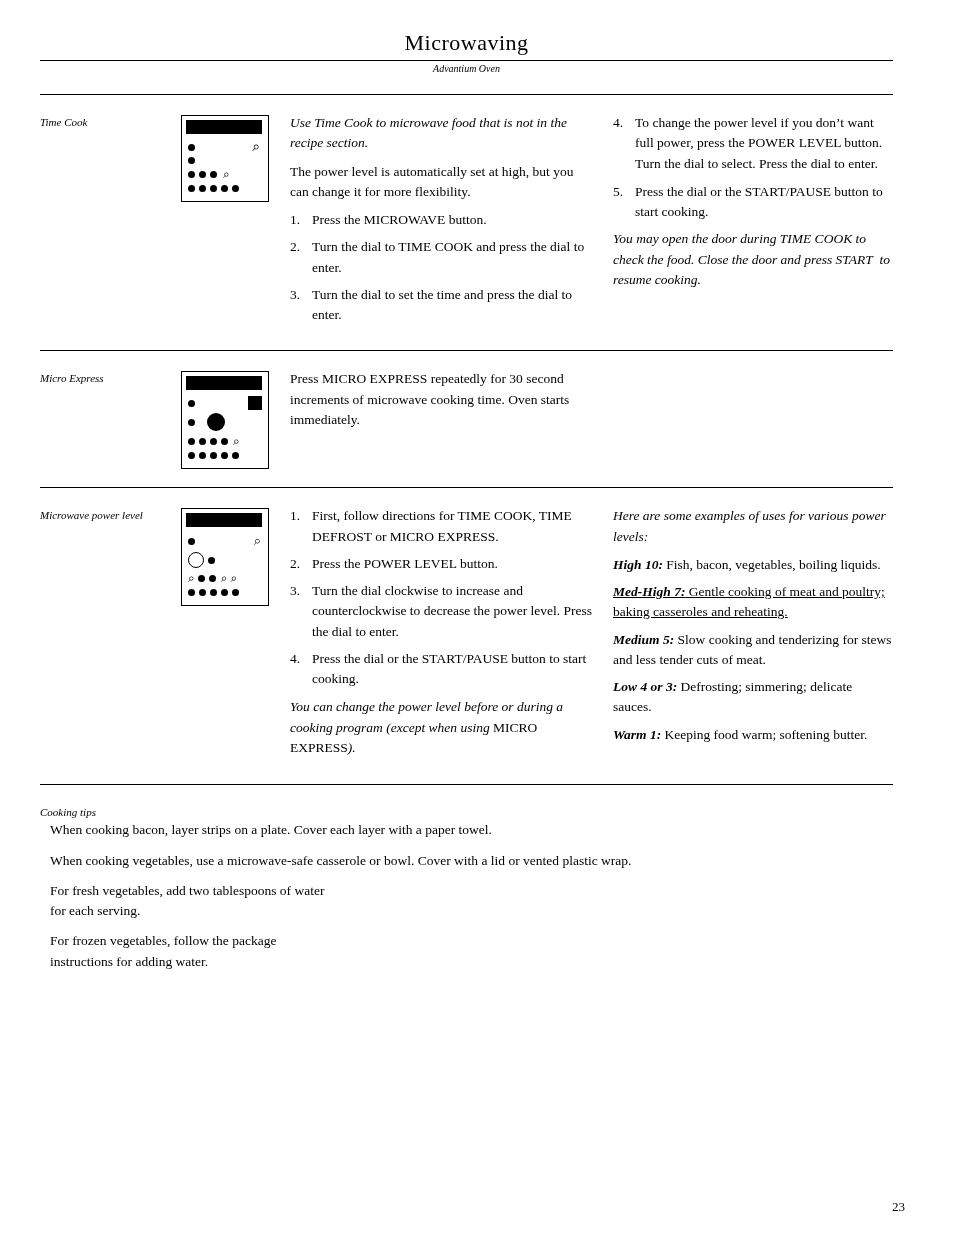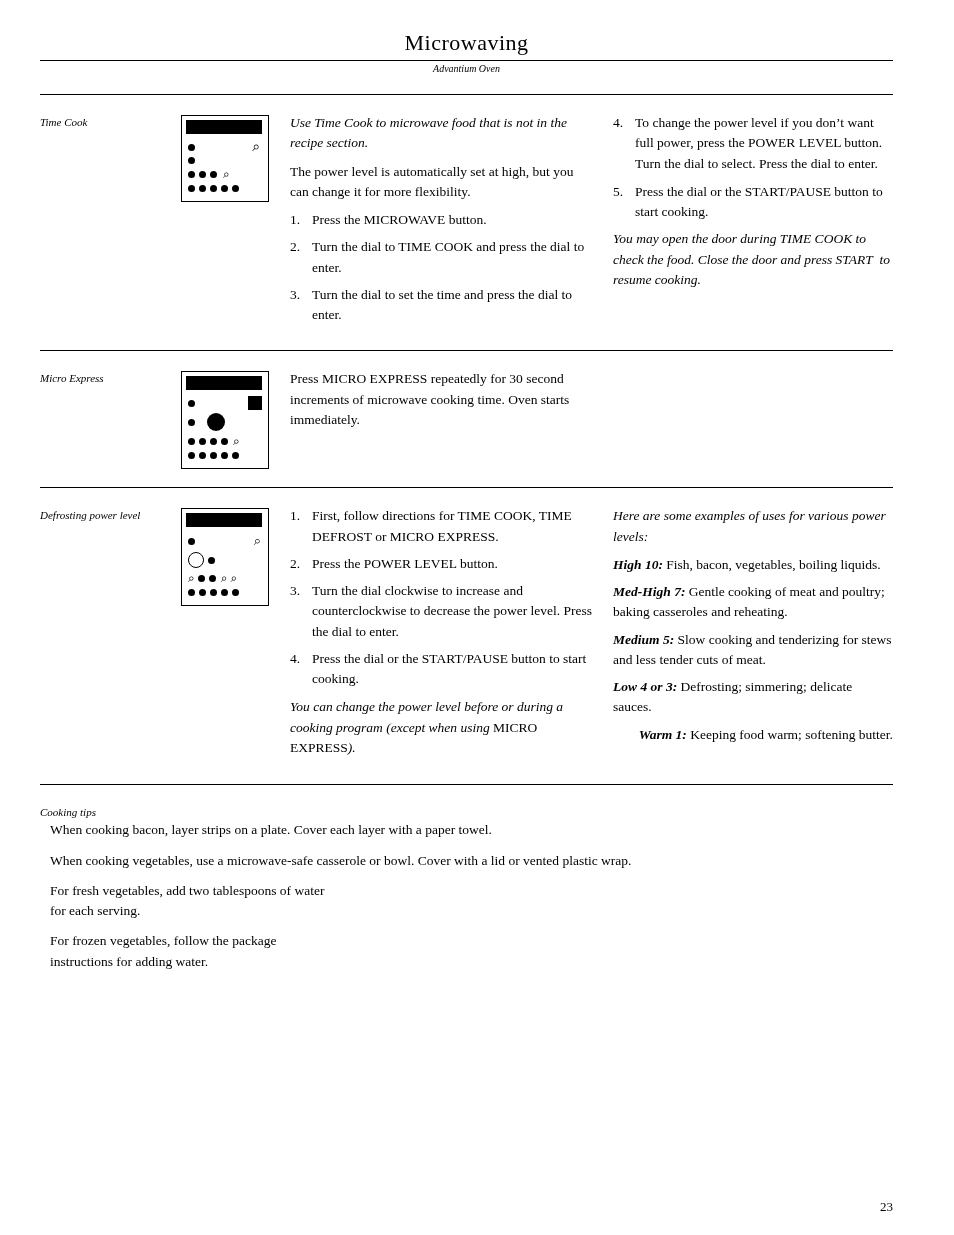--- a/index.html
+++ b/index.html
@@ -151,21 +151,21 @@
 
     .right-italic {
       font-style: italic;
       line-height: 1.5;
       margin-bottom: 8px;
     }
 
     .page-number {
       position: absolute;
       bottom: 20px;
-      right: 40px;
+      right: 28px;
       font-size: 13px;
     }
 
     .cooking-tips-section {
       display: flex;
       flex-direction: column;
       padding: 18px 0 18px 0;
     }
 
     .tips-content {
@@ -304,21 +304,21 @@
       </div>
     </div>
     <div class="section-content">
       <p class="normal-para">Press MICRO EXPRESS repeatedly for 30 second increments of microwave cooking time. Oven starts immediately.</p>
     </div>
     <div class="section-right"></div>
   </div>
 
   <div class="section">
     <div class="section-label">
-      <em>Defrosting power level</em>
+      <em>Microwave power level</em>
     </div>
     <div class="section-diagram">
       <div class="diagram-box">
         <div class="diagram-bar"></div>
 
         <div class="diagram-row">
           <div class="dot"></div>
           <div style="flex:1;display:flex;justify-content:flex-end;padding-right:3px;">
             <span style="font-size:13px;">⌕</span>
           </div>
@@ -368,24 +368,24 @@
       <p class="italic-intro" style="margin-top:8px;">
         <em id="power-italic-note">You can change the power level before or during a cooking program (except when using&nbsp;<span style="font-style:normal;">MICRO EXPRESS</span>).</em>
       </p>
     </div>
     <div class="section-right">
       <p class="right-italic">
         <em>Here are some examples of uses for various power levels:</em>
       </p>
       <div id="power-level-items">
           <p style="margin-bottom: 7px; line-height: 1.5;"><strong style="font-style: italic;">High 10:</strong> Fish, bacon, vegetables, boiling liquids.</p>
-          <p style="margin-bottom: 7px; line-height: 1.5;"><strong style="font-style: italic;">Med-High 7:</strong> Gentle cooking of meat and poultry; baking casseroles and reheating.</p>
+          <p style="margin-bottom: 7px; line-height: 1.5; text-decoration: underline;"><strong style="font-style: italic;">Med-High 7:</strong> Gentle cooking of meat and poultry; baking casseroles and reheating.</p>
           <p style="margin-bottom: 7px; line-height: 1.5;"><strong style="font-style: italic;">Medium 5:</strong> Slow cooking and tenderizing for stews and less tender cuts of meat.</p>
           <p style="margin-bottom: 7px; line-height: 1.5;"><strong style="font-style: italic;">Low 4 or 3:</strong> Defrosting; simmering; delicate sauces.</p>
-          <p style="margin-bottom: 7px; line-height: 1.5; text-align: right;"><strong style="font-style: italic;">Warm 1:</strong> Keeping food warm; softening butter.</p>
+          <p style="margin-bottom: 7px; line-height: 1.5;"><strong style="font-style: italic;">Warm 1:</strong> Keeping food warm; softening butter.</p>
         </div>
     </div>
   </div>
 
   <div class="cooking-tips-section">
     <div class="section-label">
       <em>Cooking tips</em>
     </div>
     <div style="width:110px;min-width:110px;"></div>
     <div class="tips-content">

